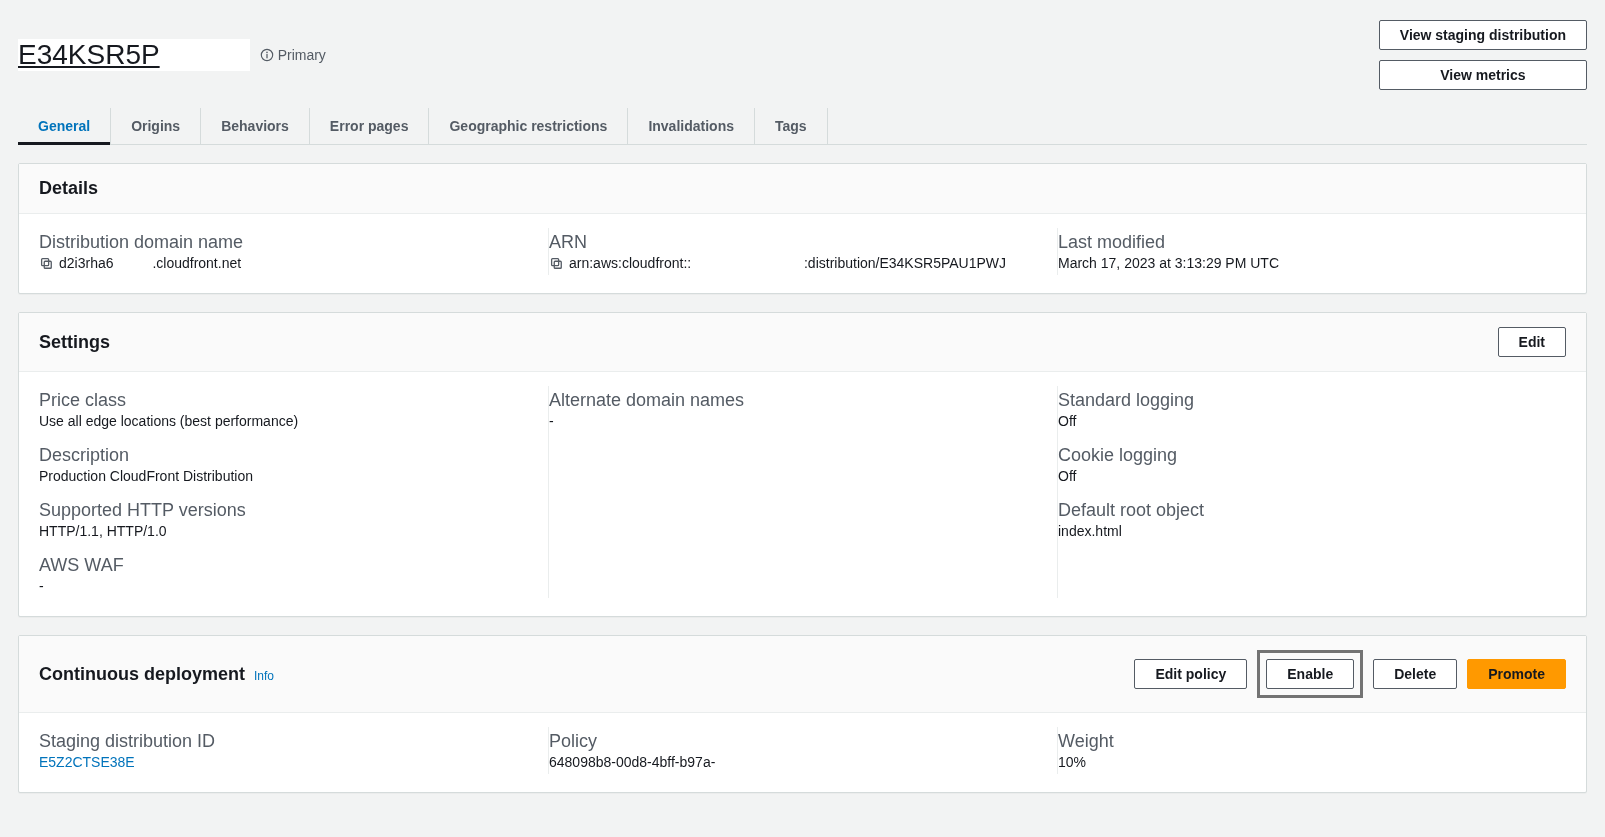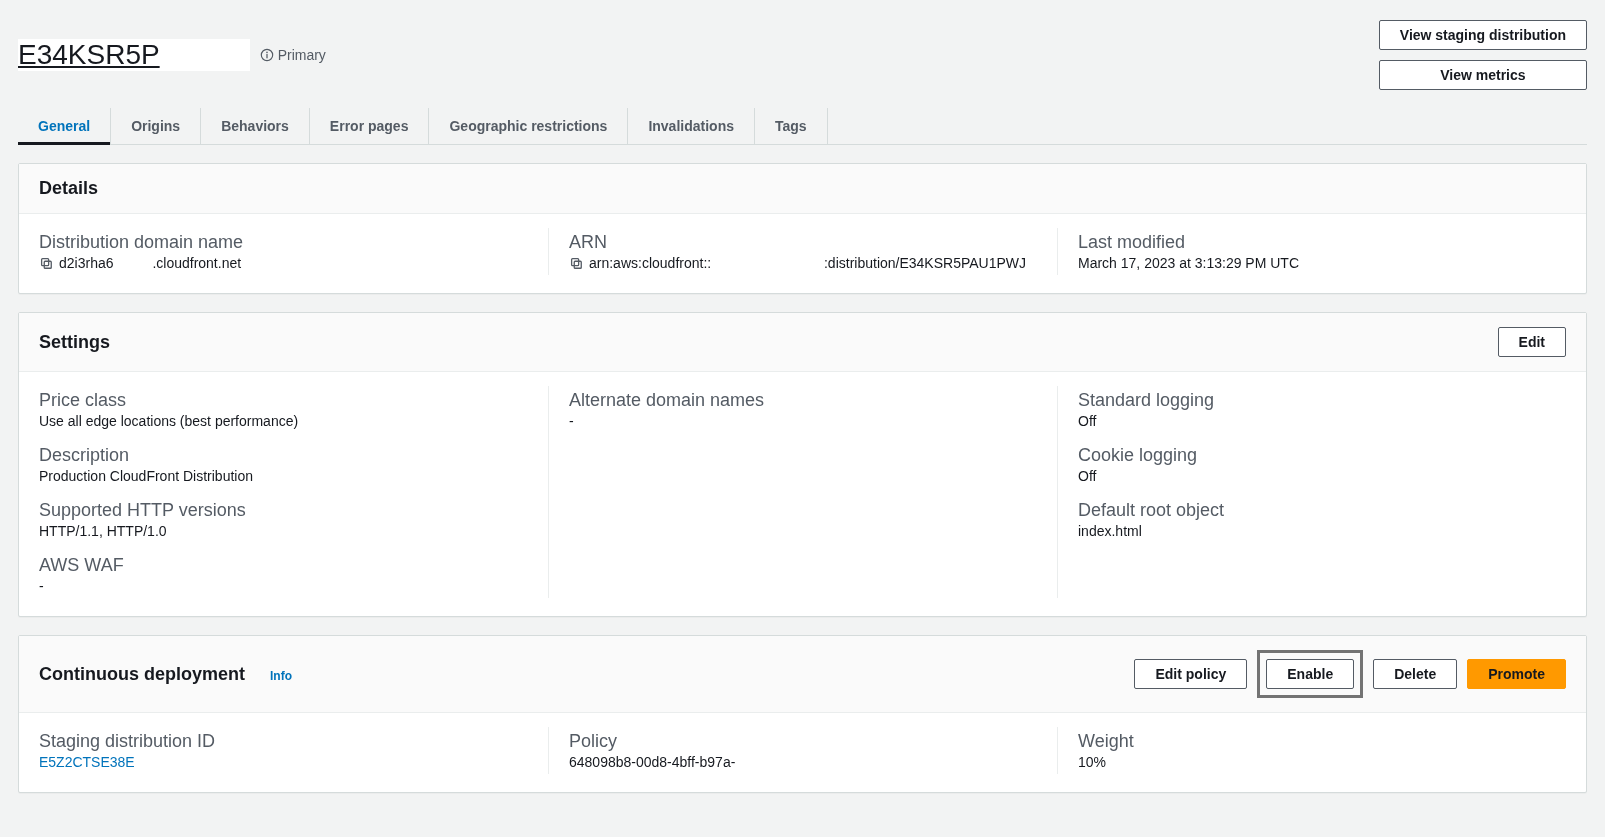--- a/index.html
+++ b/index.html
@@ -70,25 +70,25 @@
   }
   .panel-header {
     display: flex;
     justify-content: space-between;
     align-items: center;
     padding: 14px 20px;
     border-bottom: 1px solid #eaeded;
     background: #fafafa;
   }
   .panel-title { font-size: 18px; font-weight: 700; }
-  .panel-title .info-link { font-size:12px; font-weight:700; color:#0073bb; margin-left:20px;}
+  .panel-title .info-link { font-size:12px; font-weight:400; color:#0073bb; margin-left:4px;}
   .panel-body { padding: 14px 20px 18px 20px; }
   .cols3 { display: grid; grid-template-columns: 1fr 1fr 1fr; gap: 0; }
   .col { padding: 4px 20px 4px 0; }
-  .col + .col { border-left: 1px solid #eaeded; padding-left: 20px; }
+  .col + .col { border-left: 1px solid #eaeded; }
   .field { margin-bottom: 16px; }
   .field:last-child { margin-bottom: 0;}
   .field-label { color: #545b64; font-size: 18px; margin-bottom: 2px; }
   .field-value { color: #16191f; font-size: 14px; }
   .copy-line { display:flex; align-items:center; gap:6px;}
   .copy-icon { width:14px; height:14px; stroke:#545b64; fill:none; stroke-width:1.5; flex-shrink:0;}
   .link { color:#0073bb; cursor:pointer; }
   .panel-actions { display:flex; gap:10px; align-items:center;}
   .highlight-box {
     border: 3px solid #737373;

